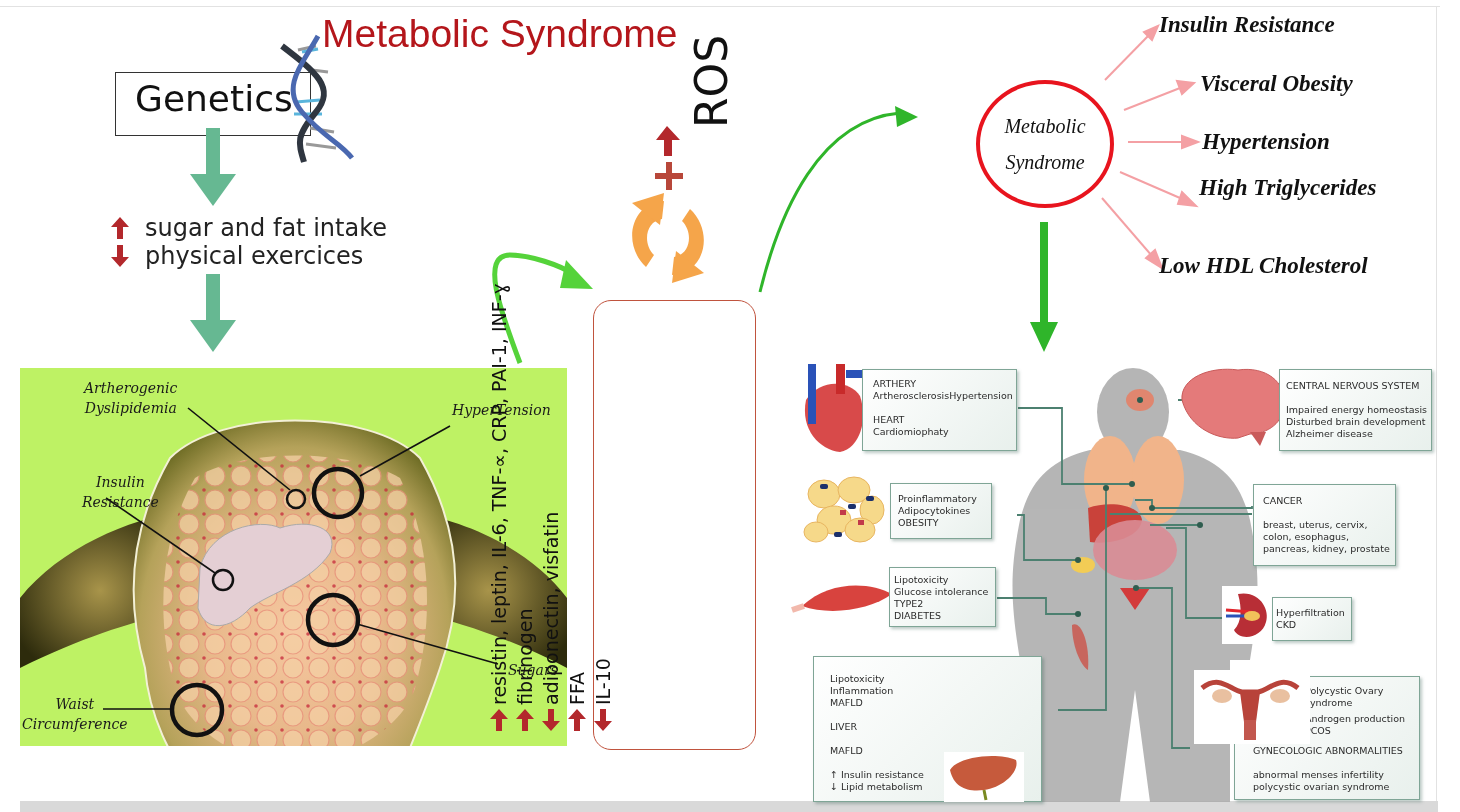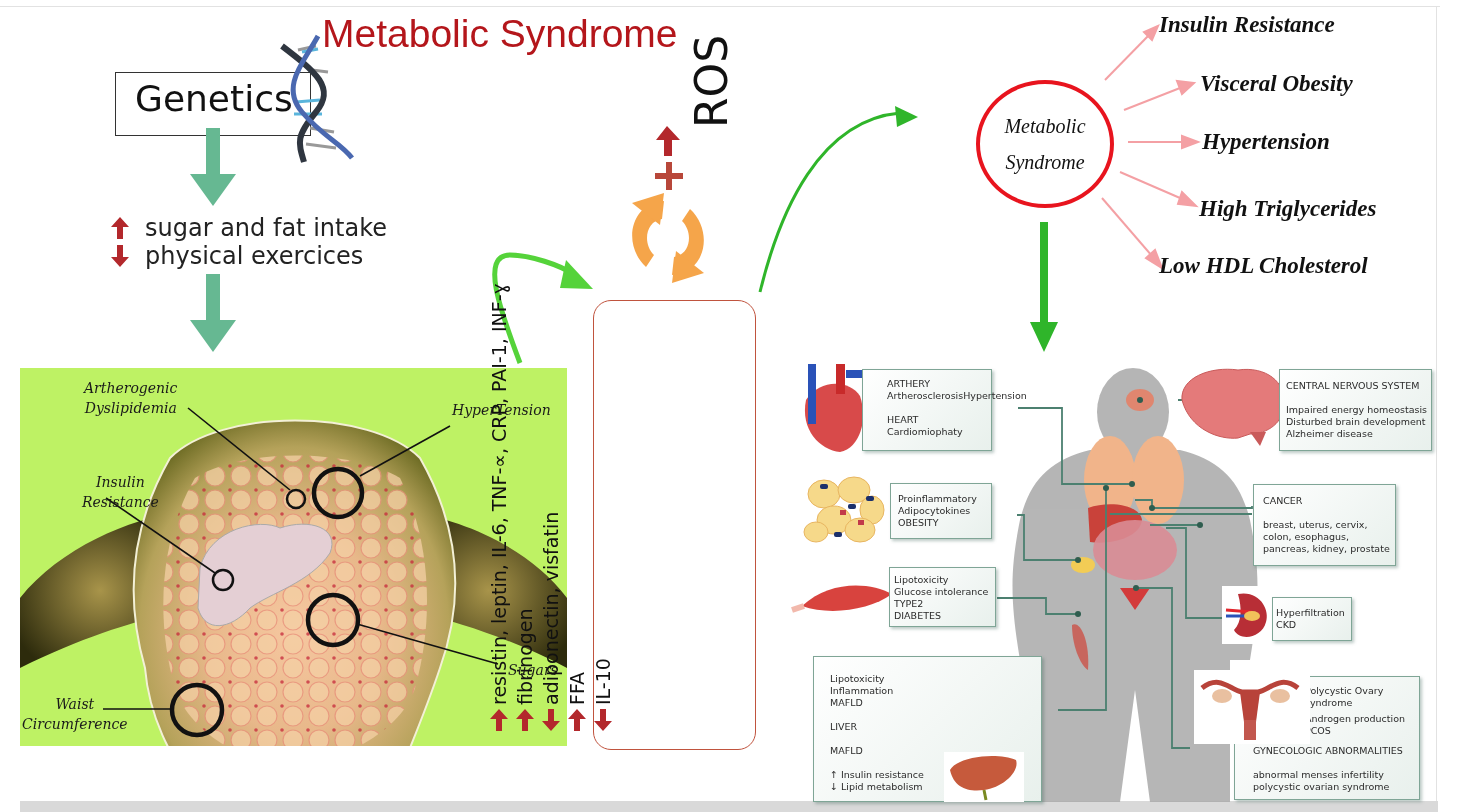--- a/index.html
+++ b/index.html
@@ -215,21 +215,21 @@
       <polygon points="98,122 82,116 82,128"></polygon>
     <line x1="20" y1="152" x2="80" y2="178"></line>
       <polygon points="96,186 82,172 78,184"></polygon>
     <line x1="2" y1="178" x2="52" y2="236"></line>
       <polygon points="62,248 55,230 46,238"></polygon>
   </g>
 </svg>
 <div class="abs feature" style="left:1159px;top:12px;">Insulin Resistance</div>
 <div class="abs feature" style="left:1200px;top:71px;">Visceral Obesity</div>
 <div class="abs feature" style="left:1202px;top:129px;">Hypertension</div>
-<div class="abs feature" style="left:1199px;top:196px;">High Triglycerides</div>
+<div class="abs feature" style="left:1199px;top:175px;">High Triglycerides</div>
 <div class="abs feature" style="left:1159px;top:253px;font-style:italic;">Low HDL Cholesterol</div>
 
 <svg class="abs" style="left:1028px;top:222px;width:32px;height:132px" viewBox="0 0 32 132">
   <rect x="12" y="0" width="8" height="100" fill="#2fb52a"></rect>
   <polygon points="2,100 30,100 16,130" fill="#2fb52a"></polygon>
 </svg>
 
 <svg class="abs" style="left:790px;top:360px;width:650px;height:442px" viewBox="0 0 650 442">
   <g fill="#a9a9a9" opacity="0.85">
     <ellipse cx="343" cy="52" rx="36" ry="44"></ellipse>
@@ -326,21 +326,21 @@
     <ellipse cx="490" cy="336" rx="10" ry="7" fill="#e9c0a0"></ellipse>
   </g>
 
   <g>
     <rect x="156" y="392" width="78" height="50" fill="#fff"></rect>
     <path d="M162 410 C 170 396, 210 392, 228 400 C 232 412, 214 428, 196 430 C 180 432, 166 428, 162 410 Z" fill="#c65a3c"></path>
     <path d="M196 430 L 198 440" stroke="#7a8a22" stroke-width="3"></path>
   </g>
 </svg>
 
-<div class="abs info-box" style="left:862px;top:369px;width:130px;height:82px;padding:8px 24px;">
+<div class="abs info-box" style="left:862px;top:369px;width:155px;height:82px;padding:8px 10px;">
   <p>ARTHERY</p>
   <p>ArtherosclerosisHypertension</p>
   <div class="gap"></div>
   <p>HEART</p>
   <p>Cardiomiophaty</p>
 </div>
 
 <div class="abs info-box" style="left:890px;top:483px;width:102px;height:56px;padding:9px 7px;">
   <p>Proinflammatory</p>
   <p>Adipocytokines</p>

